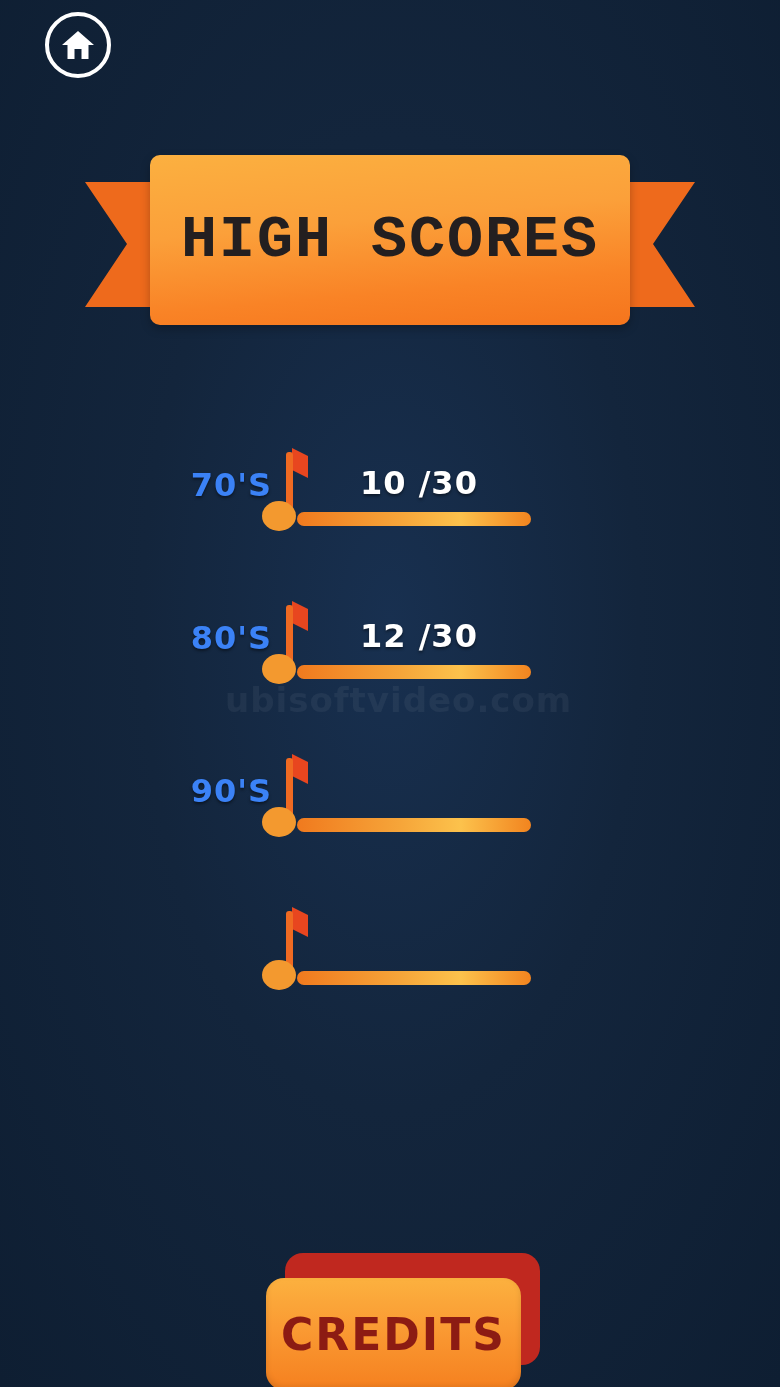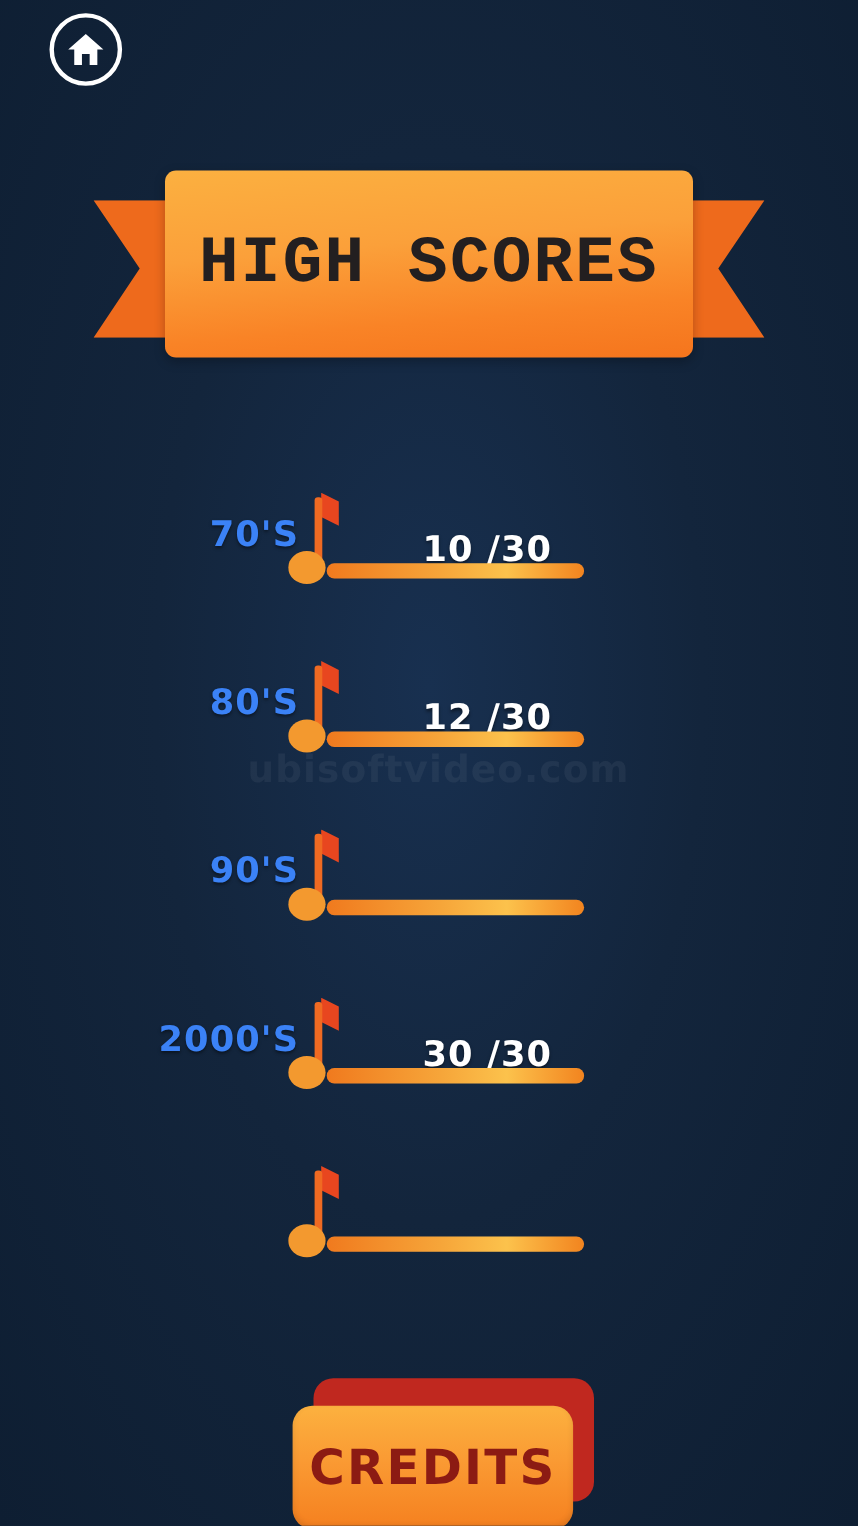--- a/index.html
+++ b/index.html
@@ -117,28 +117,27 @@
   .note-icon {
     position: absolute;
     left: 262px;
     top: 8px;
     width: 58px;
     height: 86px;
   }
   .row-score {
     position: absolute;
     left: 360px;
-    top: 40px;
+    top: 24px;
     font-size: 32px;
     font-weight: bold;
     color: #ffffff;
     letter-spacing: 1px;
     white-space: nowrap;
     text-shadow: 0 2px 3px rgba(0,0,0,0.45);
-    margin-left: 24px;
   }
   .bar-track {
     position: absolute;
     left: 297px;
     top: 72px;
     width: 234px;
     height: 14px;
     border-radius: 7px;
     background: rgba(255,255,255,0.06);
   }
@@ -252,34 +251,20 @@
         <path d="M30 0 L46 8 L46 30 L30 22 Z" fill="#e8461f"></path>
         <rect x="24" y="4" width="7" height="64" rx="3" fill="#ef6a22"></rect>
         <ellipse cx="17" cy="68" rx="17" ry="15" fill="#f3992f"></ellipse>
       </svg>
     </div>
     <div class="bar-track">
       <div class="bar-fill" style="width:100%"></div>
     </div>
   </div>
 
-  <div class="score-row">
-    <div class="row-label">2000'S</div>
-    <div class="note-icon">
-      <svg width="58" height="86" viewBox="0 0 58 86">
-        <path d="M30 0 L46 8 L46 30 L30 22 Z" fill="#e8461f"></path>
-        <rect x="24" y="4" width="7" height="64" rx="3" fill="#ef6a22"></rect>
-        <ellipse cx="17" cy="68" rx="17" ry="15" fill="#f3992f"></ellipse>
-      </svg>
-    </div>
-    <div class="row-score">30 /30</div>
-    <div class="bar-track">
-      <div class="bar-fill" style="width:100%"></div>
-    </div>
-  </div>
 
   <div class="score-row">
     <div class="note-icon">
       <svg width="58" height="86" viewBox="0 0 58 86">
         <path d="M30 0 L46 8 L46 30 L30 22 Z" fill="#e8461f"></path>
         <rect x="24" y="4" width="7" height="64" rx="3" fill="#ef6a22"></rect>
         <ellipse cx="17" cy="68" rx="17" ry="15" fill="#f3992f"></ellipse>
       </svg>
     </div>
     <div class="bar-track">

